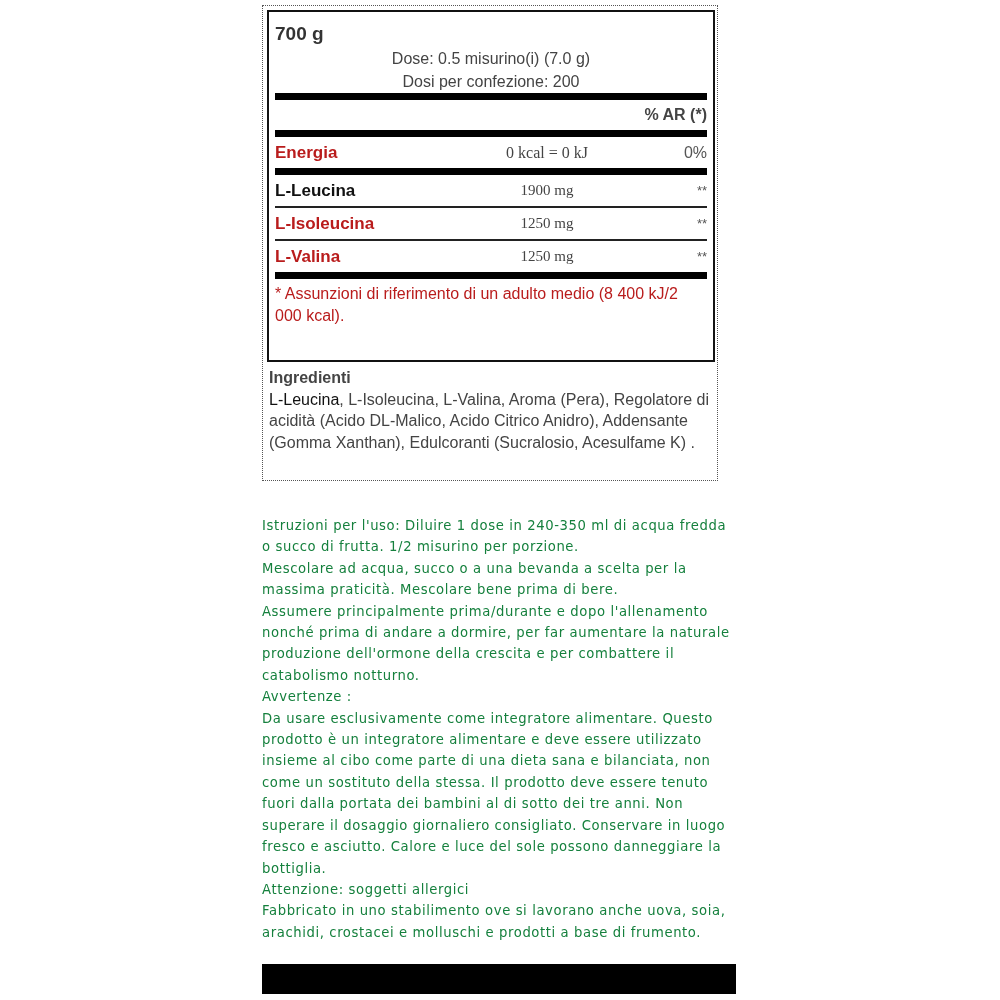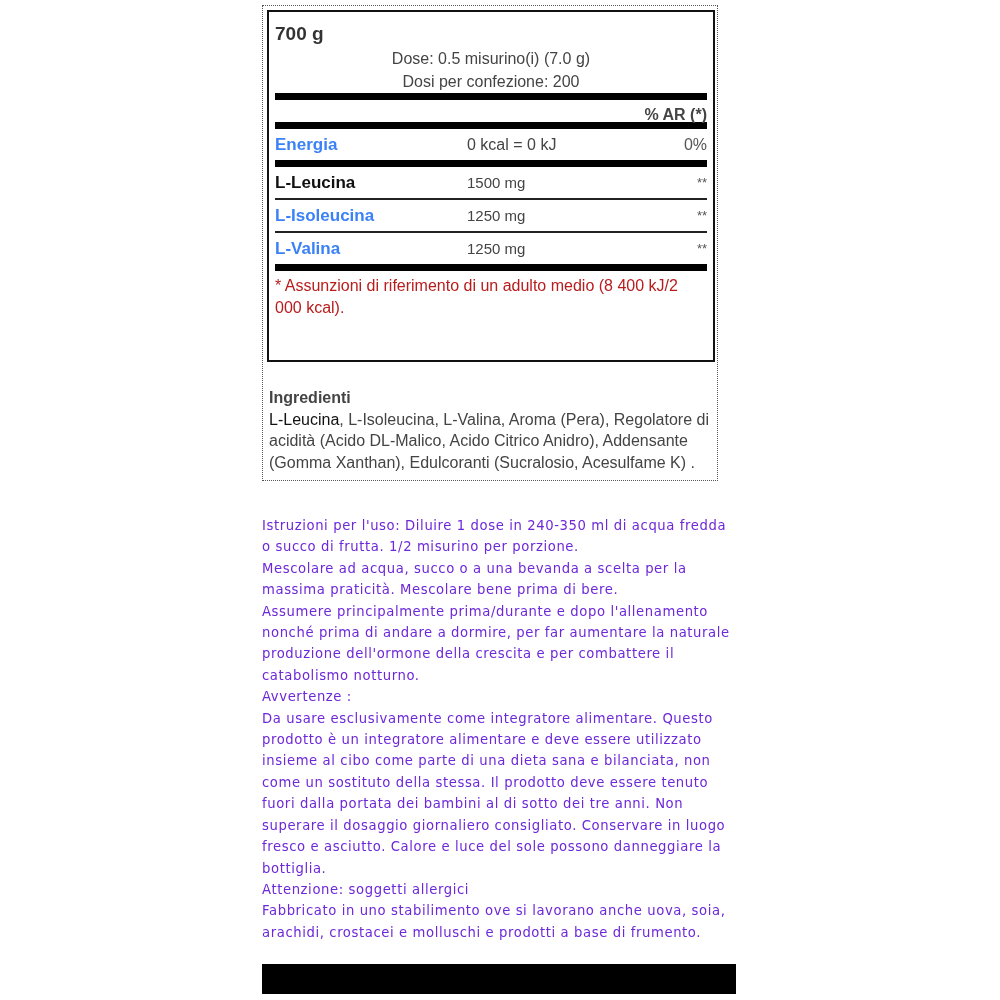--- a/index.html
+++ b/index.html
@@ -49,83 +49,84 @@
     .bar-thick {
       height: 7px;
       background: #000;
       margin: 0;
     }
     .bar-thin {
       height: 2px;
       background: #222;
     }
     .ar-row {
-      height: 22px;
+      height: 30px;
       line-height: 30px;
       text-align: right;
       font-weight: bold;
       font-size: 16px;
       color: #444;
     }
     .row {
       display: flex;
       align-items: center;
       height: 31px;
       font-size: 15px;
     }
     .row .name {
       flex: 1;
       font-weight: bold;
       font-size: 17px;
-      color: #3b82f6;
+      color: #b91c1c;
     }
     .row .name.dark { color: #111; }
     .row .amount {
       width: 160px;
-      text-align: left;
+      text-align: center;
       color: #444;
+      font-family: Liberation Serif, serif;
     }
     .row .pct {
       width: 80px;
       text-align: right;
       color: #555;
       font-size: 13px;
     }
     .row.energy .pct { font-size: 16px; }
     .row.energy .amount { font-size: 16px; }
     .footnotes {
       font-size: 16px;
       color: #b91c1c;
       line-height: 22px;
       padding-top: 4px;
     }
     .ingredients {
       position: absolute;
       left: 269px;
-      top: 387px;
+      top: 367px;
       width: 440px;
       font-size: 16px;
       line-height: 21.5px;
       color: #444;
     }
     .ingredients .head {
       font-weight: bold;
       font-size: 16px;
     }
     .ingredients .first { color: #111; }
     .instructions {
       position: absolute;
       left: 262px;
       top: 515px;
       width: 470px;
       font-family: "DejaVu Sans", sans-serif;
       font-size: 13.2px;
       letter-spacing: 0.6px;
       line-height: 21.4px;
-      color: #6d28d9;
+      color: #15803d;
       white-space: pre-line;
     }
     .black-bar {
       position: absolute;
       left: 262px;
       top: 964px;
       width: 474px;
       height: 30px;
       background: #000;
     }
@@ -145,21 +146,21 @@
 
   <div class="row energy">
     <span class="name">Energia</span>
     <span class="amount">0 kcal = 0 kJ</span>
     <span class="pct">0%</span>
   </div>
   <div class="bar-thick"></div>
 
   <div class="row">
     <span class="name dark">L-Leucina</span>
-    <span class="amount">1500 mg</span>
+    <span class="amount">1900 mg</span>
     <span class="pct">**</span>
   </div>
   <div class="bar-thin"></div>
 
   <div class="row">
     <span class="name">L-Isoleucina</span>
     <span class="amount">1250 mg</span>
     <span class="pct">**</span>
   </div>
   <div class="bar-thin"></div>

